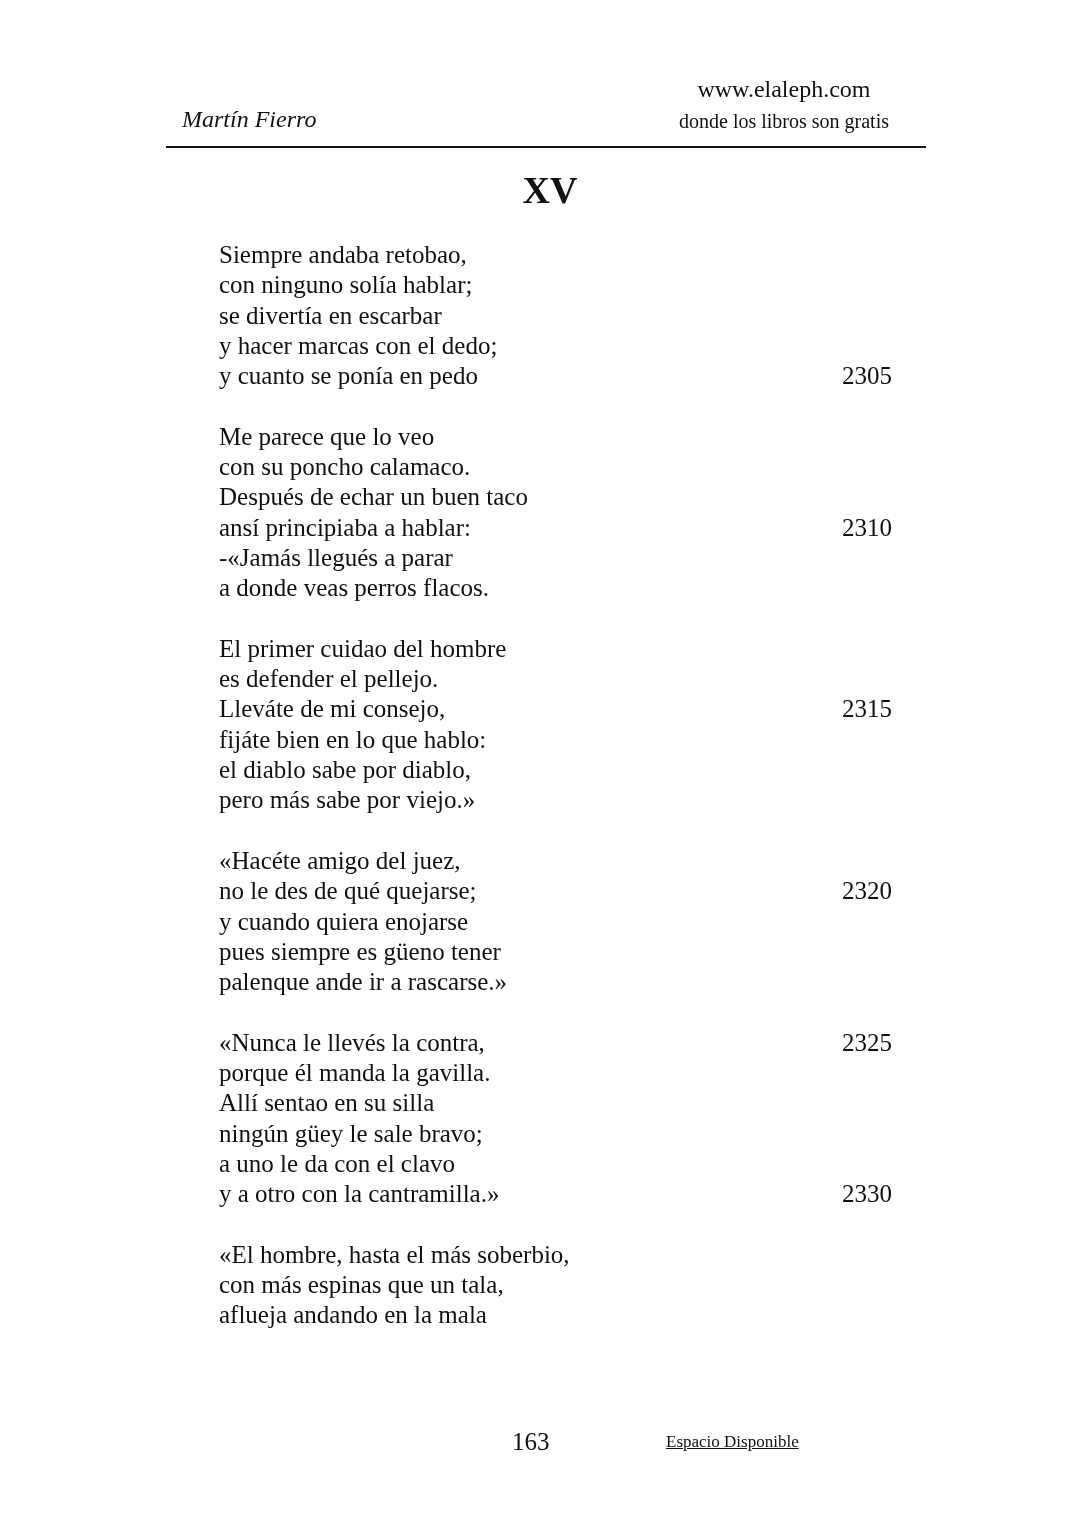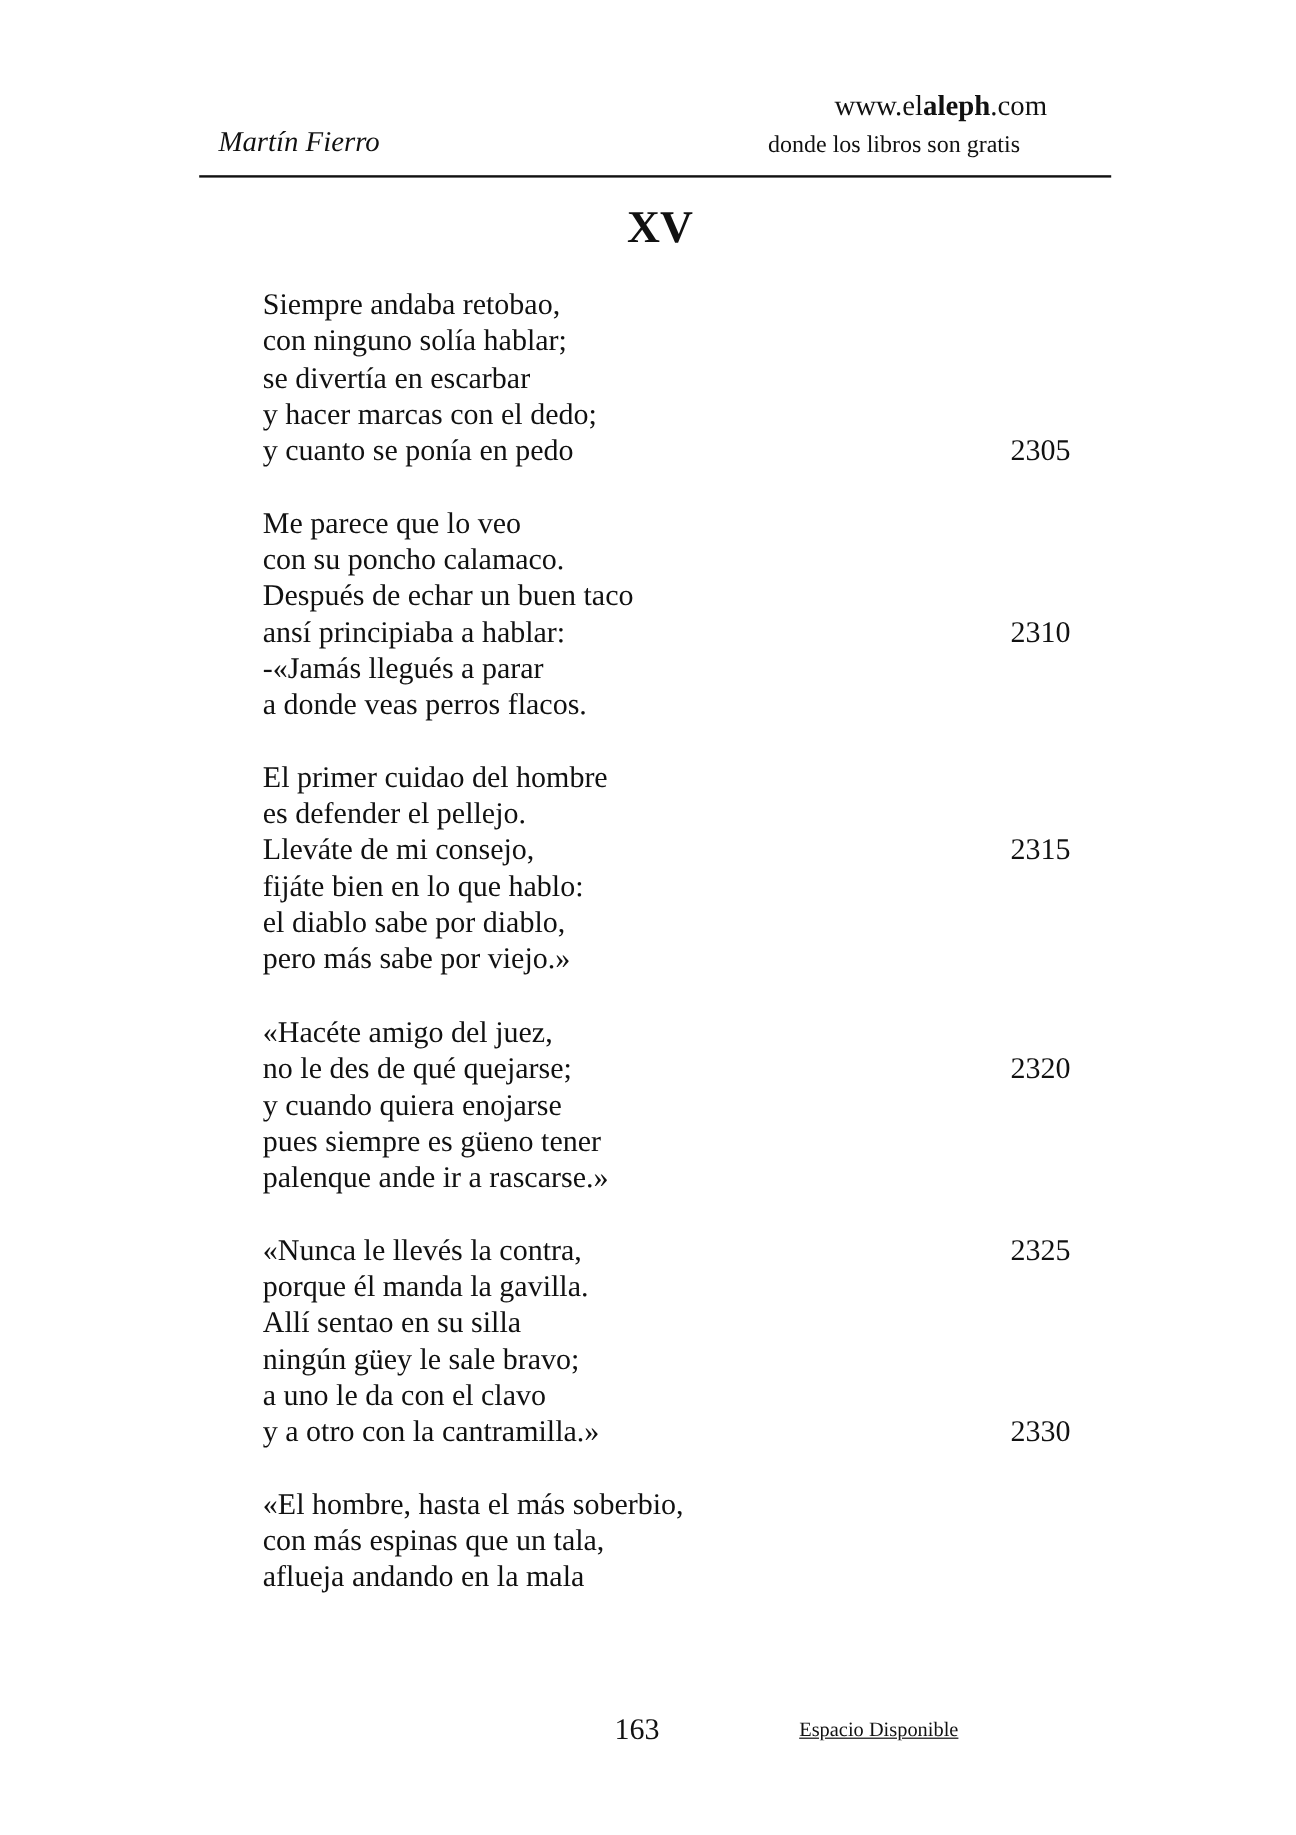--- a/index.html
+++ b/index.html
@@ -25,27 +25,27 @@
     }
     .header-site {
       position: absolute;
       left: 640px;
       width: 288px;
       top: 74px;
       text-align: center;
       font-size: 24px;
       line-height: 30px;
     }
-    .header-site b { font-weight: bold; }
+    .header-site b { font-weight: normal; }
     .header-tagline {
       position: absolute;
       left: 640px;
       width: 288px;
       top: 108px;
-      text-align: left;
+      text-align: center;
       font-size: 20px;
       line-height: 26px;
     }
     .header-rule {
       position: absolute;
       left: 166px;
       top: 146px;
       width: 760px;
       height: 2px;
       background: #111111;

